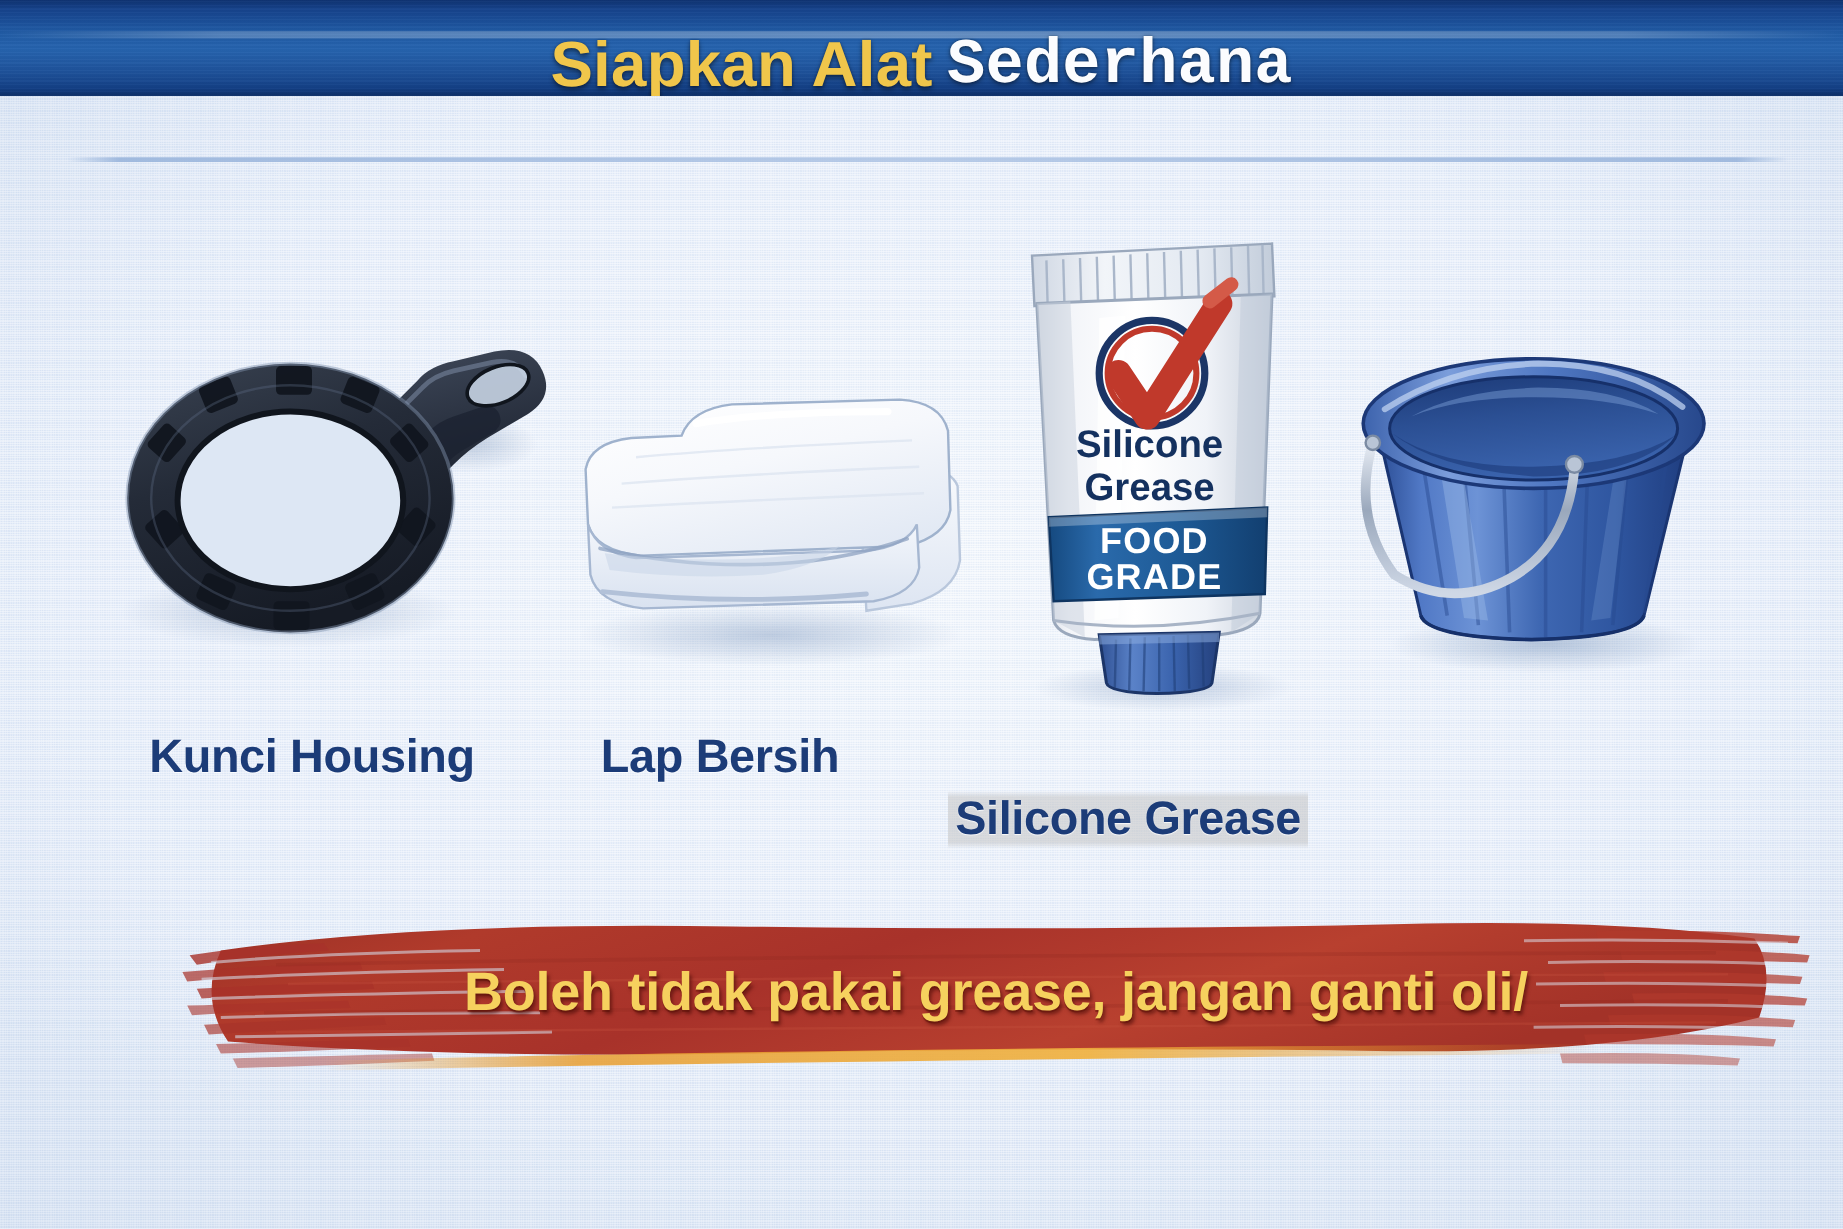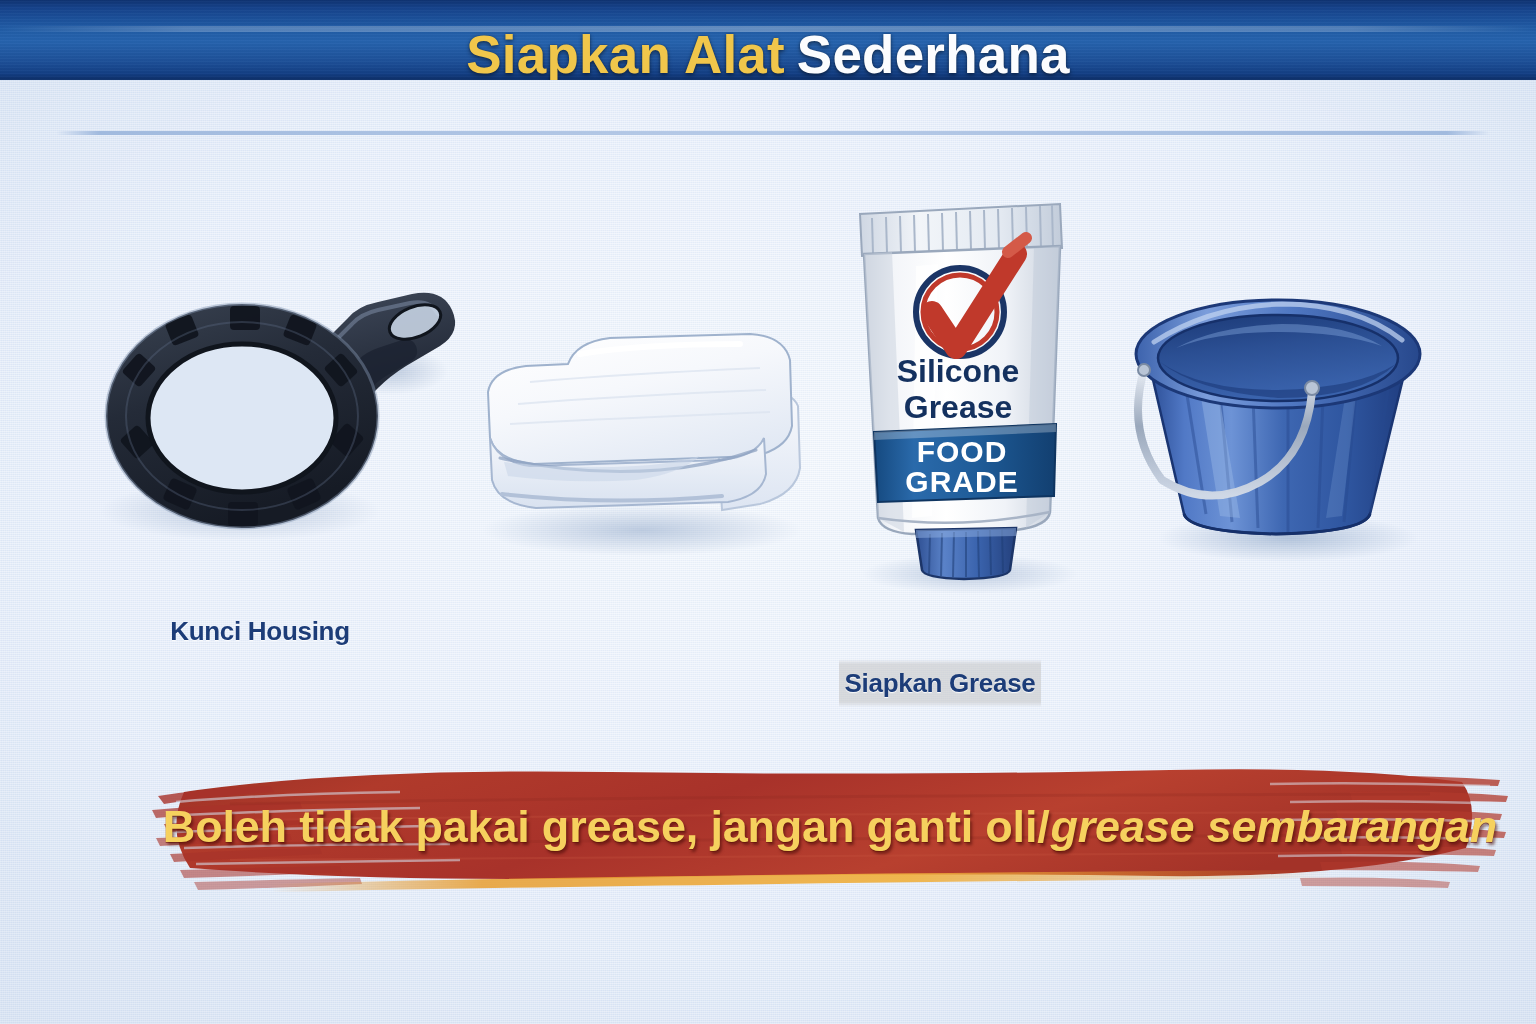--- a/index.html
+++ b/index.html
@@ -80,21 +80,21 @@
     align-items: center;
     justify-content: center;
     font-size: 53px;
     font-weight: bold;
     letter-spacing: .2px;
     white-space: nowrap;
     text-shadow: 0 2px 4px rgba(0,0,0,.45), 0 0 2px rgba(0,0,0,.3);
     font-stretch: condensed;
   }
   .title-gold { color: #f0c64b; }
-  .title-white { color: #fbfcfe; margin-left: 12px; }
+  .title-white { color: #fbfcfe; margin-left: 12px; font-family: Liberation Mono, monospace; }
 
   
   .divider {
     position: absolute;
     left: 56px; top: 131px;
     width: 1434px; height: 4px;
     background: linear-gradient(90deg, rgba(150,178,218,0) 0%, rgba(150,178,218,.85) 3%, rgba(166,190,225,.75) 50%, rgba(150,178,218,.85) 97%, rgba(150,178,218,0) 100%);
     border-radius: 2px;
   }
 
@@ -112,21 +112,21 @@
   .item .art {
     position: absolute;
     bottom: 0;
   }
 
   
   .label {
     position: absolute;
     text-align: center;
     color: #1c3c78;
-    font-size: 26px;
+    font-size: 39px;
     font-weight: bold;
     font-stretch: condensed;
     letter-spacing: -.3px;
     line-height: 52px;
     white-space: nowrap;
     text-shadow: 0 1px 1px rgba(255,255,255,.9);
   }
   .label .line2 {
     display: inline-block;
     background: linear-gradient(180deg, rgba(205,205,205,.0) 4%, rgba(196,196,196,.55) 14%, rgba(196,196,196,.55) 86%, rgba(205,205,205,0) 97%);
@@ -457,24 +457,27 @@
           <circle cx="192" cy="122" r="7" fill="#b9c5d6" stroke="#7b8ba3" stroke-width="2"></circle>
         </svg>
       </div>
     </div>
   </div>
 
   <div class="label" style="left:110px; top:605px; width:300px;">
     <span>Kunci Housing</span>
   </div>
 
+  <div class="label" style="left:450px; top:605px; width:300px;">
+    <span>Lap Bersih</span>
+  </div>
 
   <div class="label" style="left:790px; top:605px; width:300px;">
     <br>
-    <span class="line2">Siapkan Grease</span>
+    <span class="line2">Silicone Grease</span>
   </div>
 
 
   <div class="banner">
     <svg width="1360" height="150" viewBox="0 0 1360 150">
       <defs>
         <linearGradient id="brushGrad" x1="0" y1="0" x2="1" y2="0.25">
           <stop offset="0%" stop-color="#9c3126"></stop>
           <stop offset="18%" stop-color="#b03a2b"></stop>
           <stop offset="45%" stop-color="#a8322a"></stop>
@@ -535,17 +538,16 @@
       <g stroke="#c7543f" stroke-width="2" opacity=".3">
         <path d="M90 68 Q520 62 1290 60" fill="none"></path>
         <path d="M80 108 Q520 104 1280 100" fill="none"></path>
       </g>
 
       <path d="M120 132 Q500 122 1180 118 L1182 126 Q520 132 124 140 Z" fill="url(#brushGold)"></path>
     </svg>
 
     <div class="banner-text">
       <span>Boleh tidak pakai grease, jangan ganti oli/</span>
-        <span class="ital">grease sembarangan</span>
     </div>
   </div>
 
 </div>
 
 </body></html>

